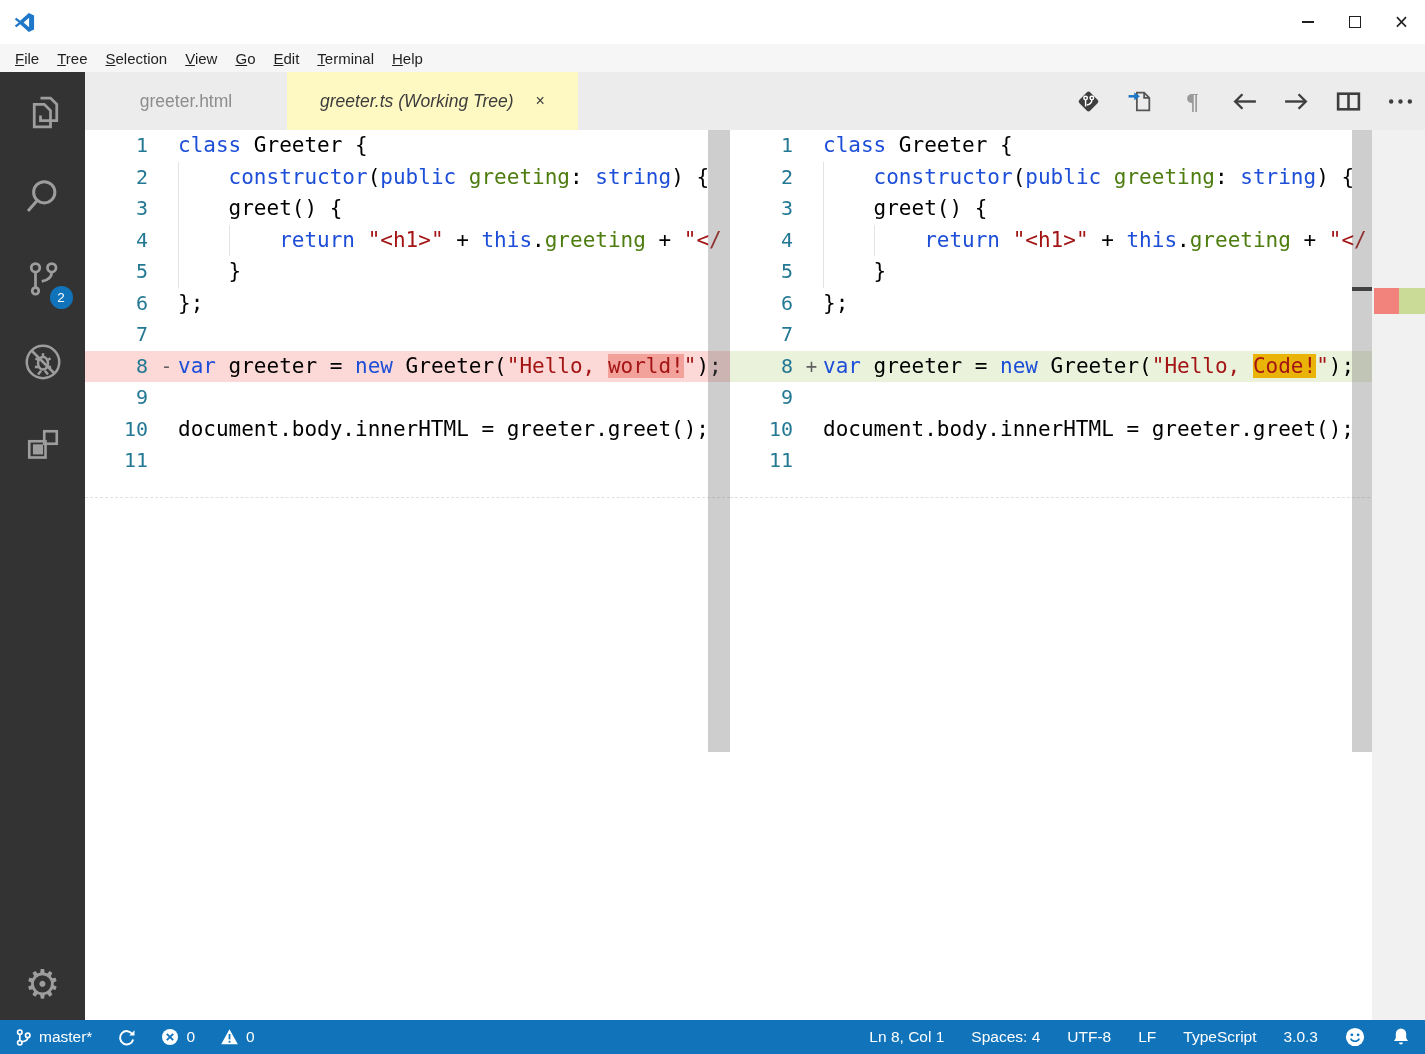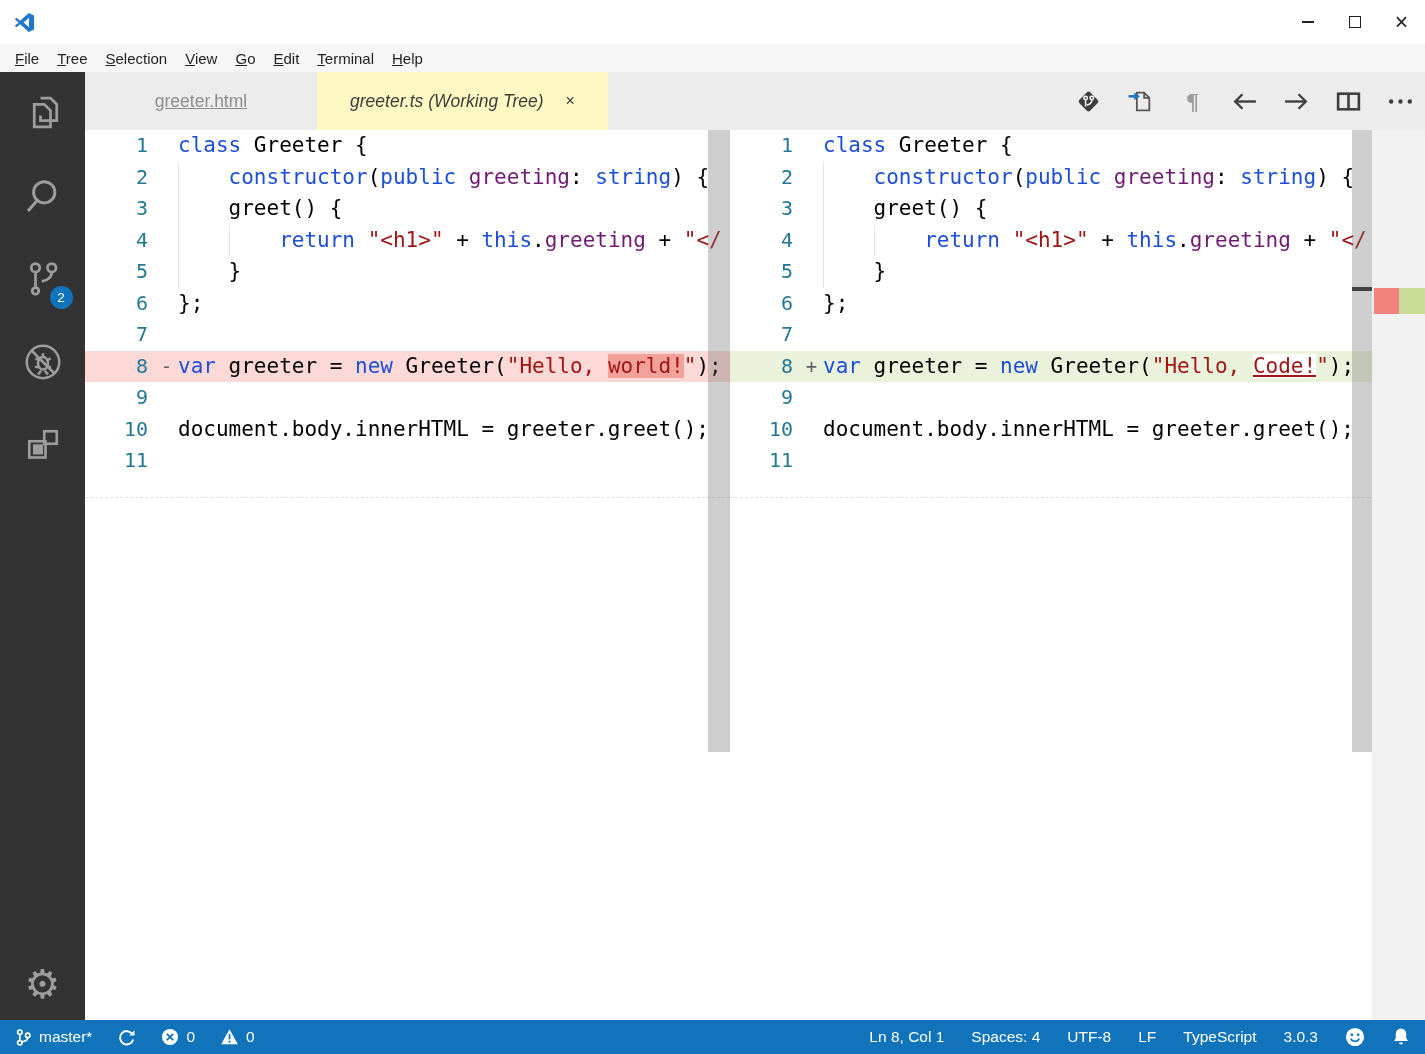--- a/index.html
+++ b/index.html
@@ -44,26 +44,26 @@
   .diff { position:relative; flex:1; background:#fff; }
   .pane { position:absolute; top:0; bottom:0; overflow:hidden; background:#fff; }
   .pane-left { left:0; width:645px; }
   .pane-right { left:645px; right:0; }
   .row { display:flex; height:31.5px; }
   .ln { width:70px; text-align:right; padding-right:7px; color:#237893; font:20px/31.5px "DejaVu Sans Mono", monospace; flex-shrink:0; }
   .sign { width:23px; text-align:center; color:#5f5f5f; font:19px/31.5px "DejaVu Sans Mono", monospace; flex-shrink:0; }
   .code { flex:1; position:relative; white-space:pre; font:21px/31.5px "DejaVu Sans Mono", monospace; color:#000; }
   .tk-kw  { color:#1d4ed8; }
   .tk-str { color:#a31515; }
-  .tk-var { color:#701a75; }
+  .tk-var { color:#4d7c0f; }
   .tk-pl  { color:#000000; }
   .row.bg-del { background:#fcd8d6; }
   .row.bg-add { background:#eaf2dc; }
   .bg-del .tk-hl { background:#f2a29b; }
-  .bg-add .tk-hl { background:#ffffff;text-decoration:underline; }
+  .bg-add .tk-hl { background:#eab308; }
   .guide { position:absolute; top:0; bottom:0; width:1px; background:#e3e3e3; }
   .eof { position:absolute; left:0; right:0; top:367px; border-top:1px dashed #e0e0e0; }
 
   .sb-thumb-left  { position:absolute; top:0; right:0; width:22px; height:622px; background:rgba(106,106,106,0.33); z-index:3; }
   .sb-thumb-right { position:absolute; top:0; right:53px; width:20px; height:622px; background:rgba(106,106,106,0.33); z-index:3; }
   .ruler { position:absolute; top:0; bottom:0; right:0; width:53px; background:#f1f1f1; z-index:2; }
   .ruler-red   { position:absolute; top:158px; left:2px;  width:25px; height:26px; }
   .ruler-green { position:absolute; top:158px; right:0;   width:26px; height:26px; }
   .cursor-mark { position:absolute; top:157px; right:53px; width:20px; height:4px; background:#424242; z-index:4; }
 
@@ -154,21 +154,21 @@
             <rect x="9" y="16.5" width="6" height="6" fill="#9d9d9d"></rect>
             <rect x="17" y="5" width="10" height="10"></rect>
           </svg>
         </span>
       </div>
       <div class="act-gear">⚙</div>
     </div>
 
   <div class="editor">
     <div class="tabbar" id="tabs">
-      <div class="tab" style="width: 232px; text-decoration: underline;">
+      <div class="tab" style="width: 202px;">
           <span class="tab-label">greeter.html</span>
         </div>
         <div class="tab active" style="width: 291px;">
           <span class="tab-label">greeter.ts (Working Tree)</span>
           <span class="tab-close">×</span>
         </div>
         <div class="toolbar" id="toolbar">
           <div class="tb-btn">
             <span class="icon">
               <svg width="27" height="27" viewBox="0 0 26 26">

